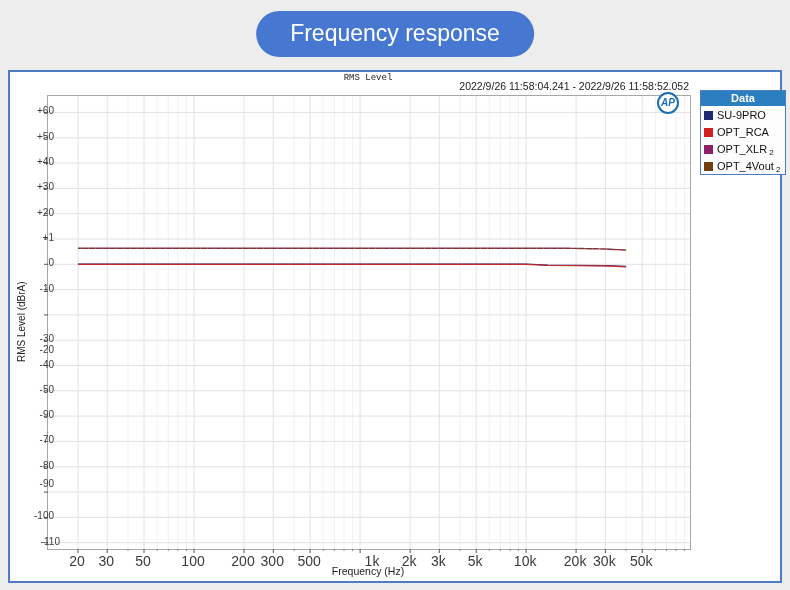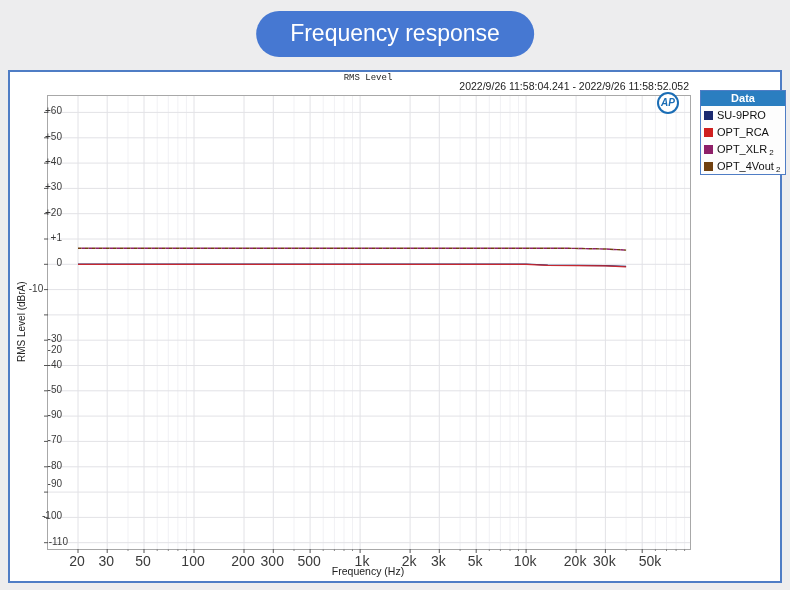--- a/index.html
+++ b/index.html
@@ -23,21 +23,21 @@
   .timestamp{
     position:absolute;left:37px;top:8px;width:642px;text-align:right;
     font-size:10.5px;color:#222;
   }
   .plot{
     position:absolute;left:37px;top:23px;width:642px;height:453px;
     border:1px solid #a8a8a8;background:#fff;
   }
   .plot svg{overflow:visible;display:block;}
   .ytick{
-    position:absolute;left:0;width:52px;text-align:right;
+    position:absolute;left:0;width:44px;text-align:right;
     font-size:10px;color:#3a3a3a;line-height:12px;
   }
   .xtick{
     position:absolute;top:481px;width:40px;text-align:center;
     font-size:14px;color:#3a3a3a;
   }
   .yaxis-title{
     position:absolute;left:4px;top:23px;height:453px;width:14px;
     writing-mode:vertical-rl;transform:rotate(180deg);
     display:flex;align-items:center;justify-content:center;
@@ -193,48 +193,48 @@
   </div>
 
   <div id="y-labels">
       <span class="ytick" style="top: 33.4497px;">+60</span>
       <span class="ytick" style="top: 58.757px;">+50</span>
       <span class="ytick" style="top: 84.0642px;">+40</span>
       <span class="ytick" style="top: 109.372px;">+30</span>
       <span class="ytick" style="top: 134.679px;">+20</span>
       <span class="ytick" style="top: 159.986px;">+1</span>
       <span class="ytick" style="top: 185.293px;">0</span>
-      <span class="ytick" style="top: 210.601px; text-align: center;">-10</span>
+      <span class="ytick" style="top: 210.601px;">-10</span>
       <span class="ytick" style="top: 248px; margin-top: 24px;">-20</span>
       <span class="ytick" style="top: 261.215px;">-30</span>
       <span class="ytick" style="top: 286.522px;">-40</span>
       <span class="ytick" style="top: 311.83px;">-50</span>
       <span class="ytick" style="top: 337.137px;">-90</span>
       <span class="ytick" style="top: 362.444px;">-70</span>
       <span class="ytick" style="top: 387.751px;">-80</span>
       <span class="ytick" style="top: 406px;">-90</span>
       <span class="ytick" style="top: 438.366px;">-100</span>
       <span class="ytick" style="top: 463.673px; padding-left: 6px;">-110</span>
     </div>
   <div id="x-labels">
       <span class="xtick" style="left: 46.9656px;">20</span>
       <span class="xtick" style="left: 76.2063px;">30</span>
       <span class="xtick" style="left: 113.045px;">50</span>
       <span class="xtick" style="left: 163.033px;">100</span>
       <span class="xtick" style="left: 213.02px;">200</span>
       <span class="xtick" style="left: 242.261px;">300</span>
       <span class="xtick" style="left: 279.1px;">500</span>
-      <span class="xtick" style="left: 332px;">1k</span>
+      <span class="xtick" style="left: 342px;">1k</span>
       <span class="xtick" style="left: 379.075px;">2k</span>
       <span class="xtick" style="left: 408.316px;">3k</span>
       <span class="xtick" style="left: 445.155px;">5k</span>
       <span class="xtick" style="left: 495.142px;">10k</span>
       <span class="xtick" style="left: 545.129px;">20k</span>
       <span class="xtick" style="left: 574.37px;">30k</span>
-      <span class="xtick" style="left: 611.209px; text-align: right;">50k</span>
+      <span class="xtick" style="left: 611.209px;">50k</span>
     </div>
 
   <div class="xaxis-title">Frequency (Hz)</div>
 
   <div class="ap-logo">AP</div>
 
   <div class="legend">
     <div class="legend-header">Data</div>
     <div id="legend-rows">
         <div class="legend-row">

